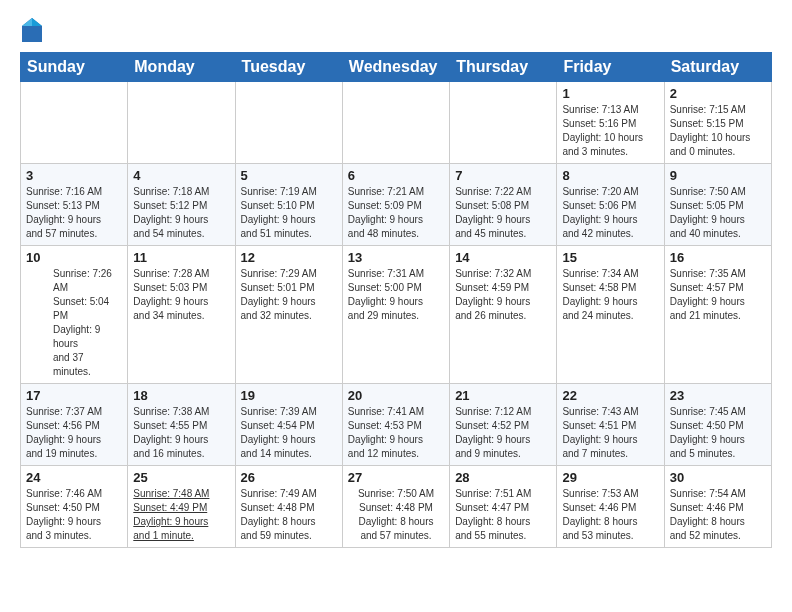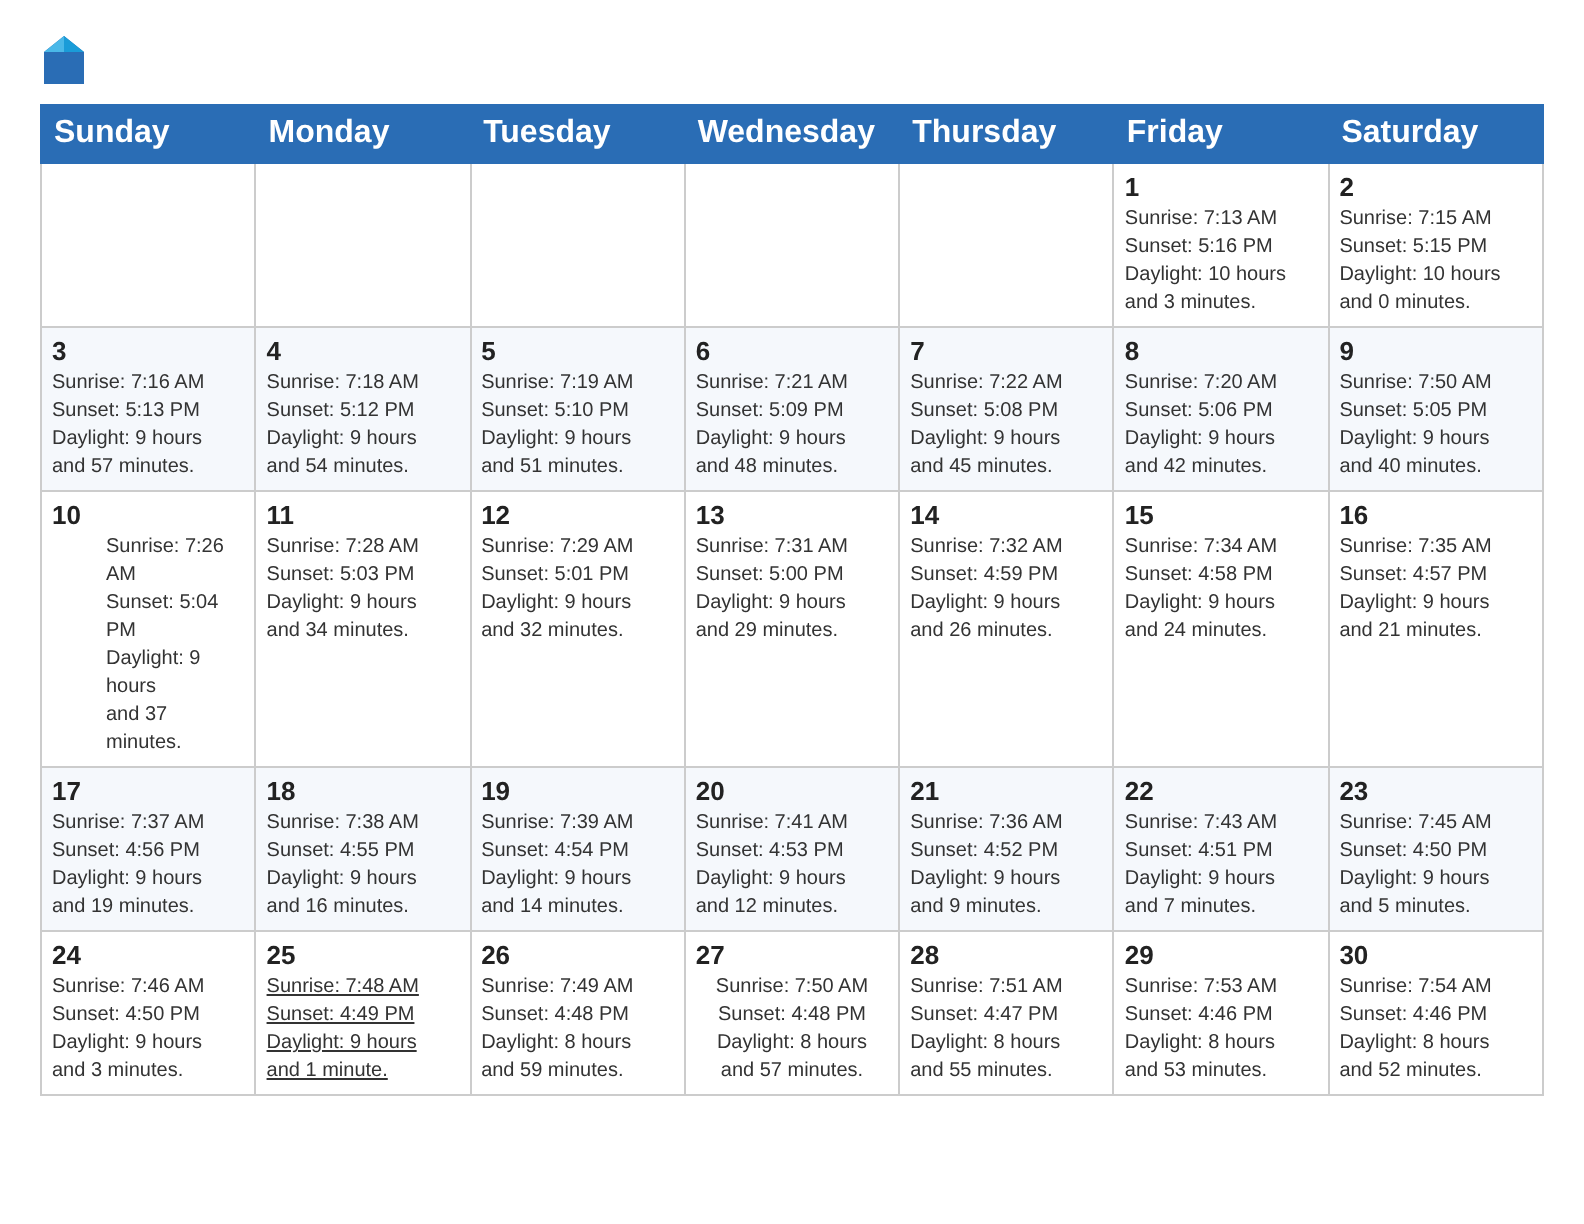--- a/index.html
+++ b/index.html
@@ -274,21 +274,21 @@
           </td>
           <td>
             <span class="day-number">20</span>
             <div class="day-info" style="white-space: pre-line;">Sunrise: 7:41 AM
 Sunset: 4:53 PM
 Daylight: 9 hours
 and 12 minutes.</div>
           </td>
           <td>
             <span class="day-number">21</span>
-            <div class="day-info" style="white-space: pre-line;">Sunrise: 7:36 AM
+            <div class="day-info" style="white-space: pre-line;">Sunrise: 7:12 AM
 Sunset: 4:52 PM
 Daylight: 9 hours
 and 9 minutes.</div>
           </td>
           <td>
             <span class="day-number">22</span>
             <div class="day-info" style="white-space: pre-line;">Sunrise: 7:43 AM
 Sunset: 4:51 PM
 Daylight: 9 hours
 and 7 minutes.</div>

